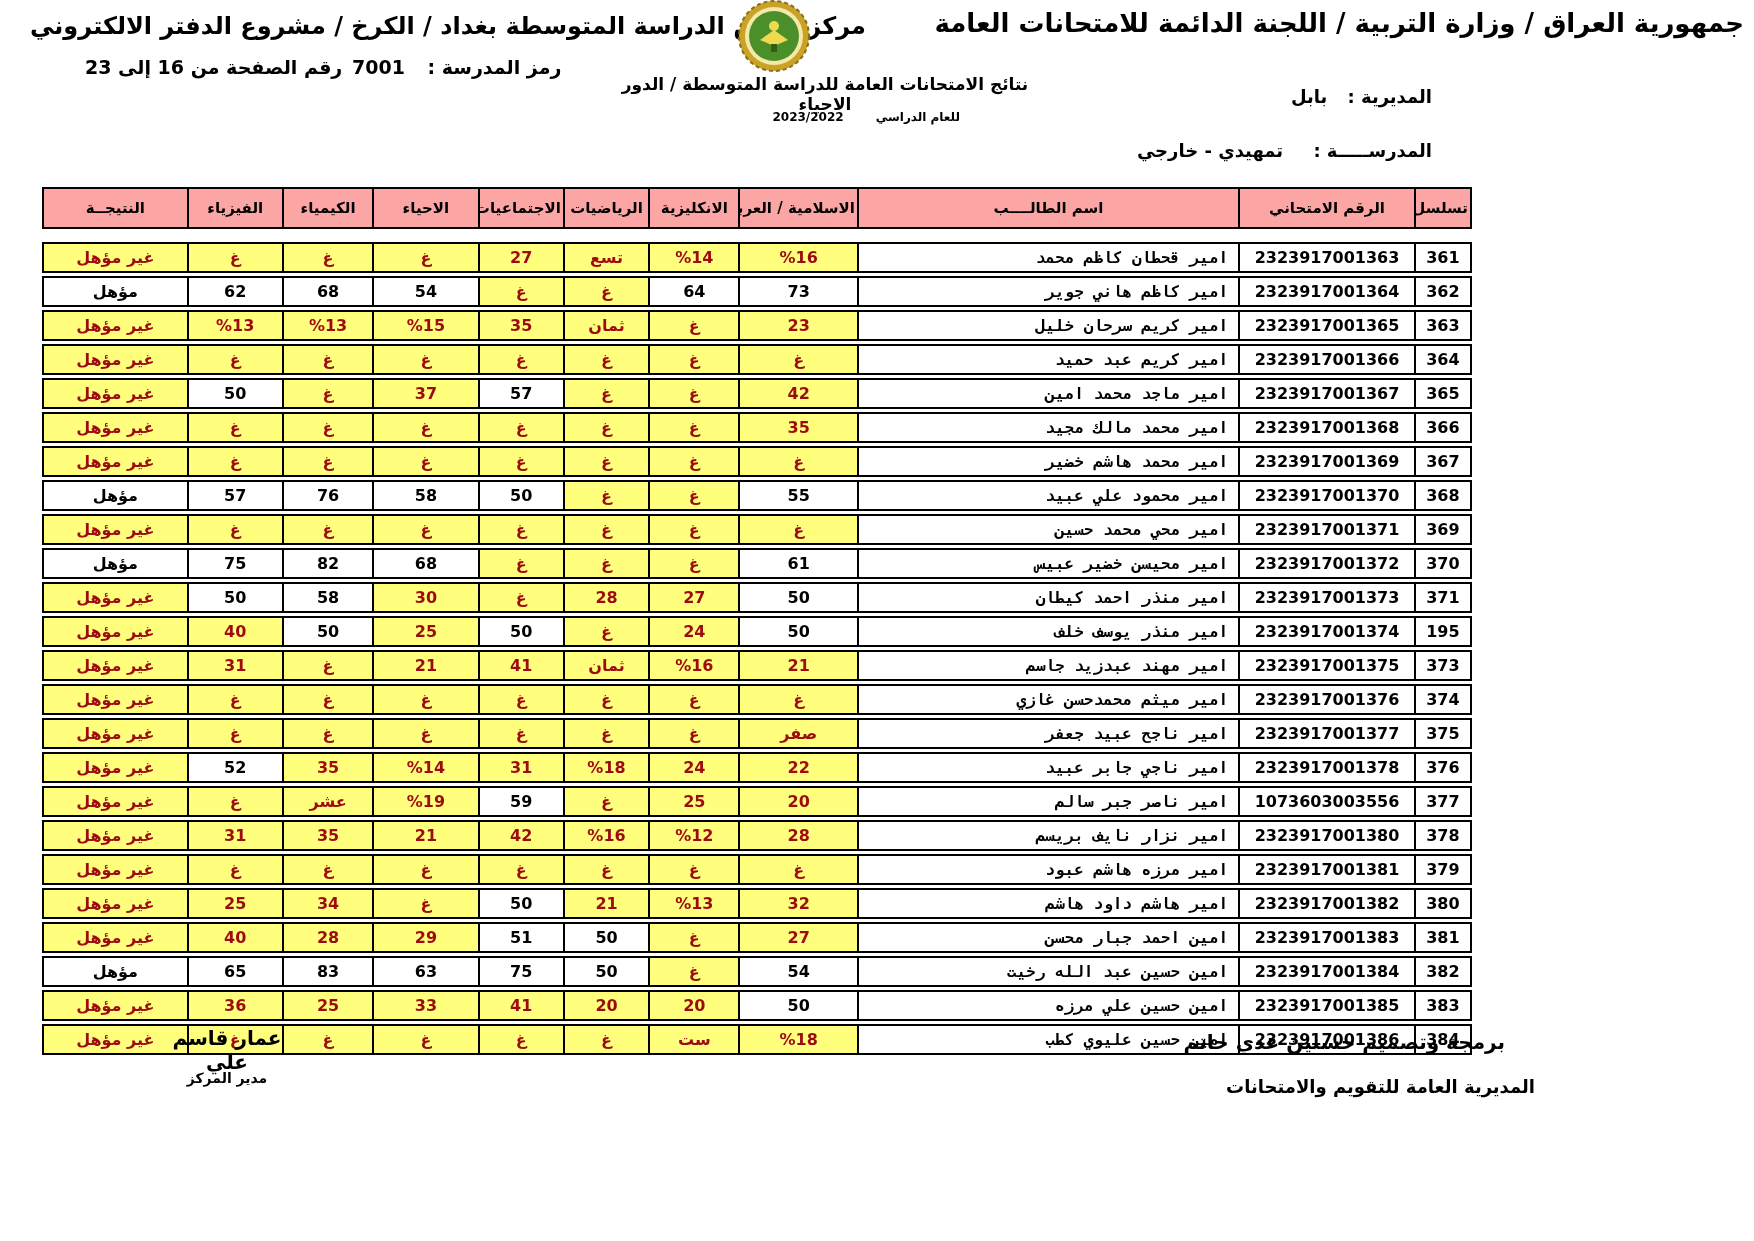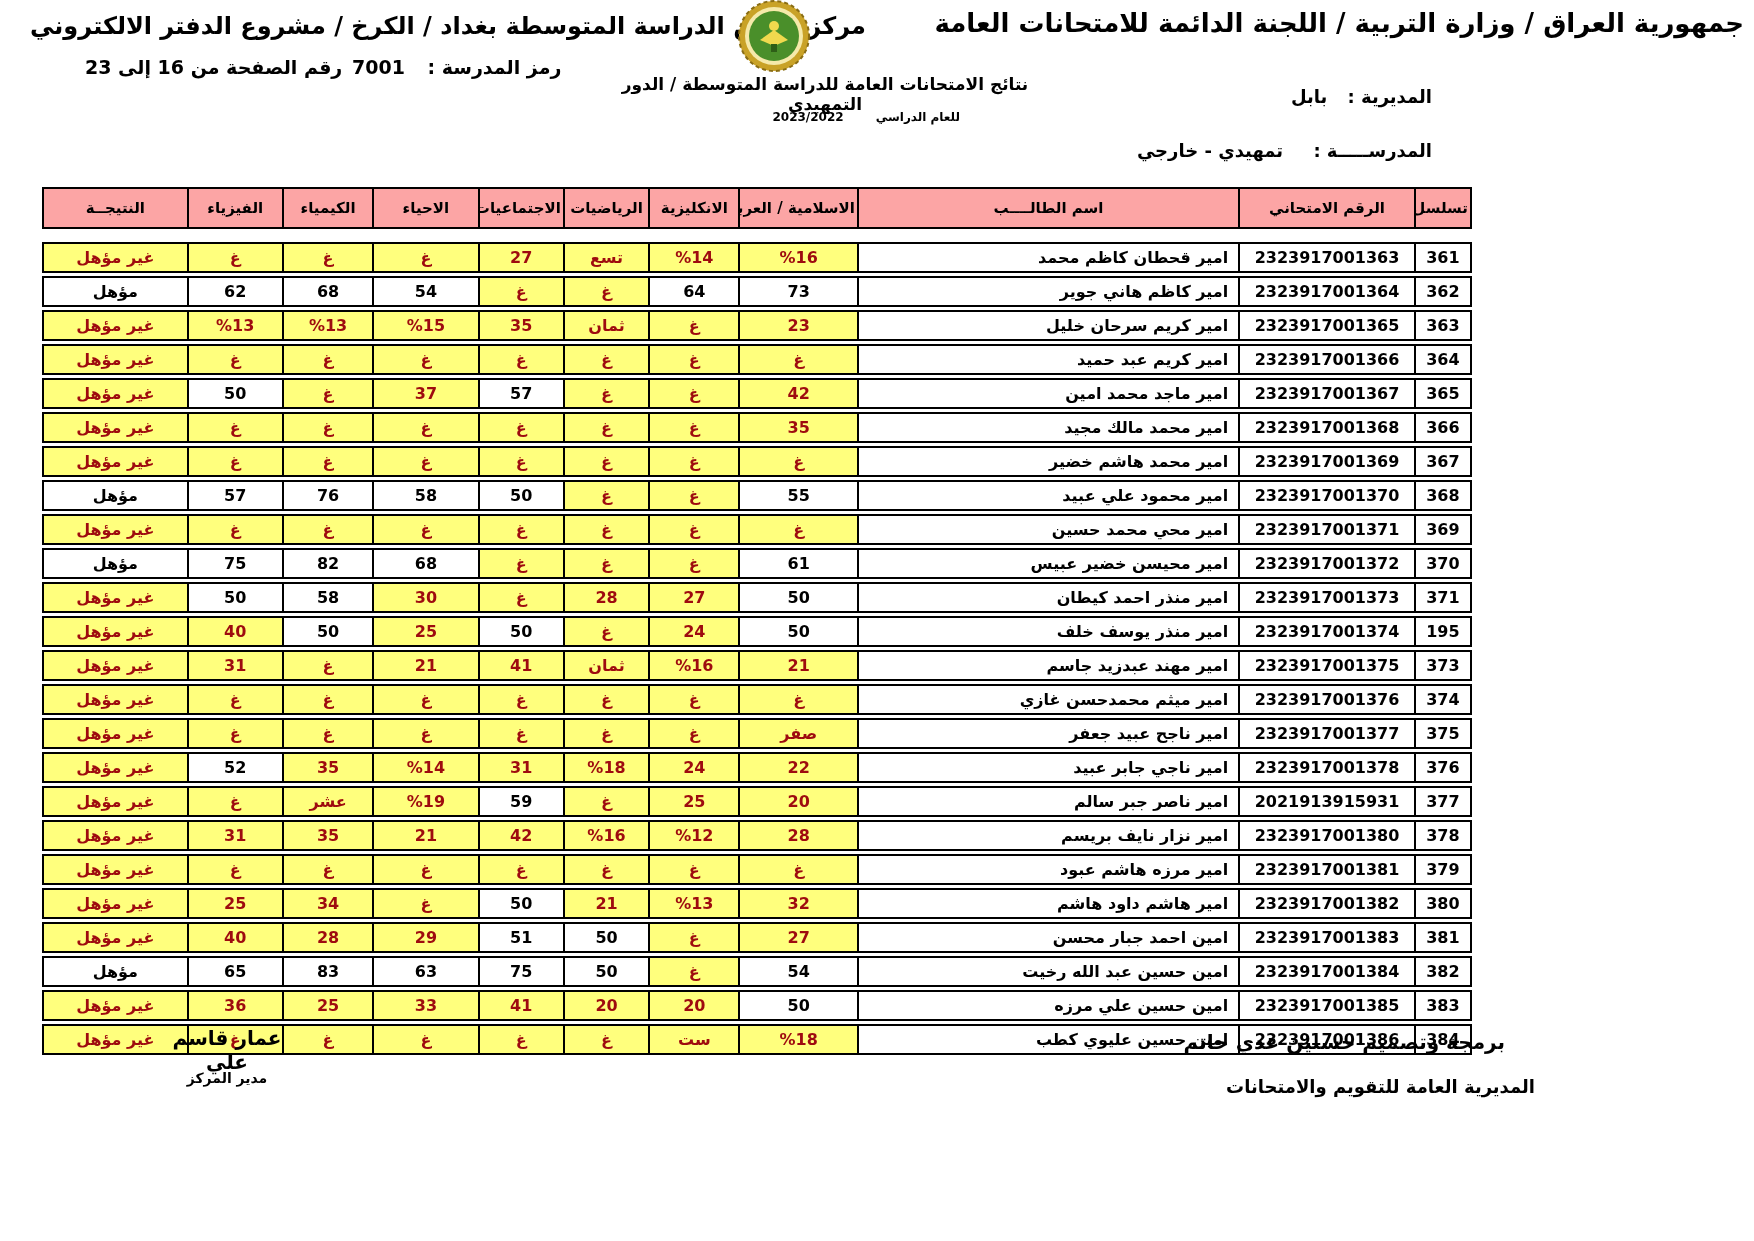--- a/index.html
+++ b/index.html
@@ -29,21 +29,21 @@
     border:2px solid #000; border-left-width:1px; border-right-width:1px;
     box-sizing:border-box; overflow:hidden; white-space:nowrap;
     text-align:center; font-weight:bold; padding:0 2px;
   }
   th:first-child, td:first-child { border-right-width:2px; }
   th:last-child,  td:last-child  { border-left-width:2px; }
   th { height:42px; background:#fca5a5; color:#000; font-size:15px; }
   td { height:31px; font-size:16px; background:#fff; color:#000; }
   td.fail { background:#ffff7d; color:#9e0b0f; }
   td.pass { background:#ffffff; color:#000000; }
-  td.name-cell { text-align:right; padding-right:10px; }
+  td.name-cell { text-align:right; padding-right:10px;font-family:Liberation Mono, monospace; }
 
   .foot-left-name  { top:1026px; left:152px; width:150px; text-align:center; font-size:20px; font-weight:bold; }
   .foot-left-role  { top:1070px; left:152px; width:150px; text-align:center; font-size:14px; font-weight:bold; }
   .foot-right-credit { top:1030px; right:249px; font-size:20px; font-weight:bold; }
   .foot-right-dir    { top:1076px; right:219px; font-size:18px; font-weight:bold; }
 </style>
 </head>
 <body>
 
 <div class="page">
@@ -63,21 +63,21 @@
     </svg>
   </div>
 
   <div class="abs page-range">رقم الصفحة من  16 إلى 23</div>
 
   <div class="abs school-code">
     <span>رمز المدرسة :</span>
     <span class="val">7001</span>
   </div>
 
-  <div class="abs results-title">نتائج الامتحانات العامة للدراسة المتوسطة / الدور التمهيدي</div>
+  <div class="abs results-title">نتائج الامتحانات العامة للدراسة المتوسطة / الدور الاحياء</div>
 
   <div class="abs year-line">
     <span>للعام الدراسي</span>
     <span class="val">2023/2022</span>
   </div>
 
   <div class="abs directorate">
     <span>المديرية :</span>
     <span class="val">بابل</span>
   </div>
@@ -336,21 +336,21 @@
             <td class="fail">24</td>
             <td class="fail">%18</td>
             <td class="fail">31</td>
             <td class="fail">%14</td>
             <td class="fail">35</td>
             <td class="pass">52</td>
             <td class="fail">غير مؤهل</td>
           </tr>
           <tr>
             <td>377</td>
-            <td>2021913915931</td>
+            <td>1073603003556</td>
             <td class="name-cell">امير ناصر جبر سالم</td>
             <td class="fail">20</td>
             <td class="fail">25</td>
             <td class="fail">غ</td>
             <td class="pass">59</td>
             <td class="fail">%19</td>
             <td class="fail">عشر</td>
             <td class="fail">غ</td>
             <td class="fail">غير مؤهل</td>
           </tr>

